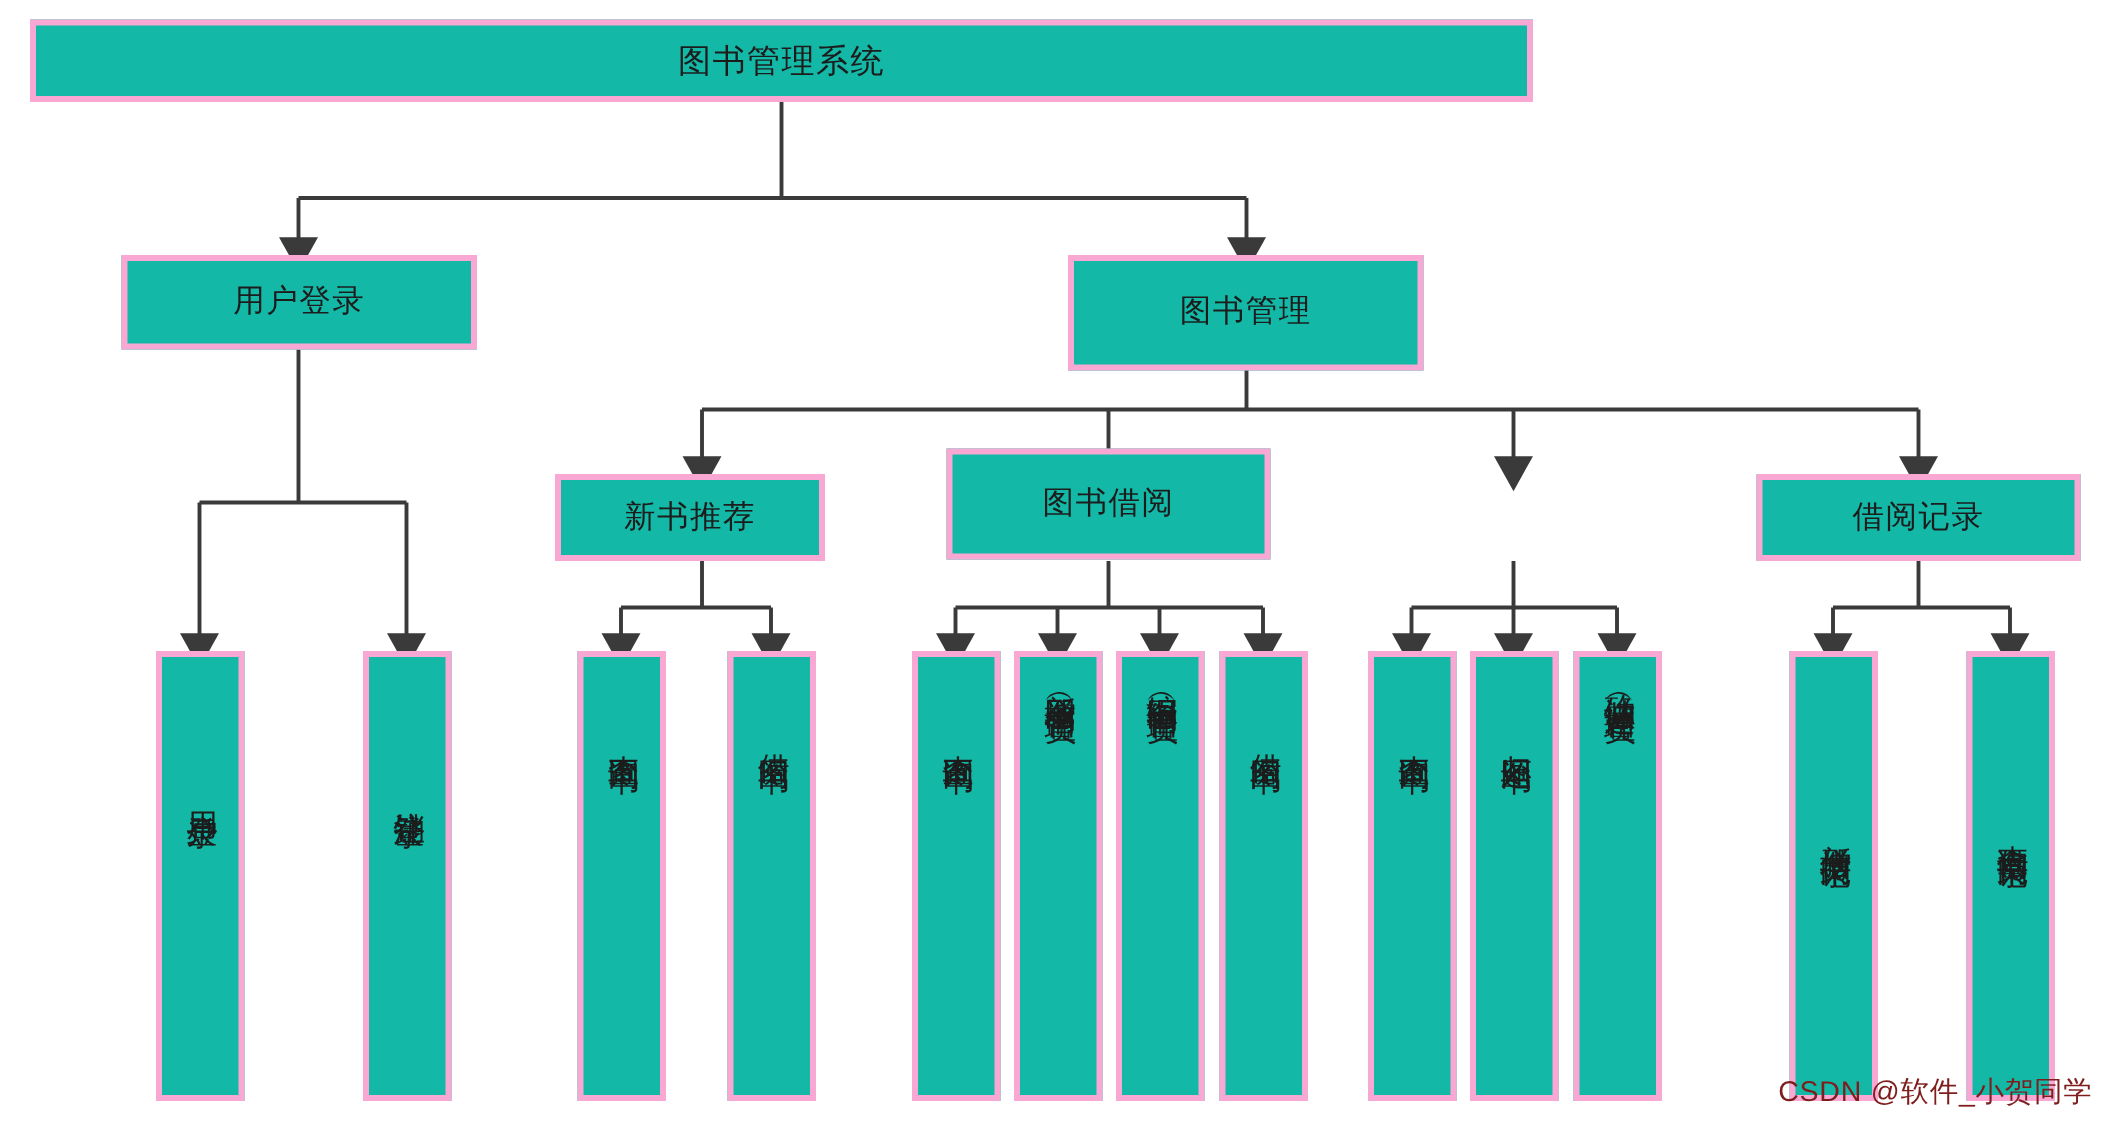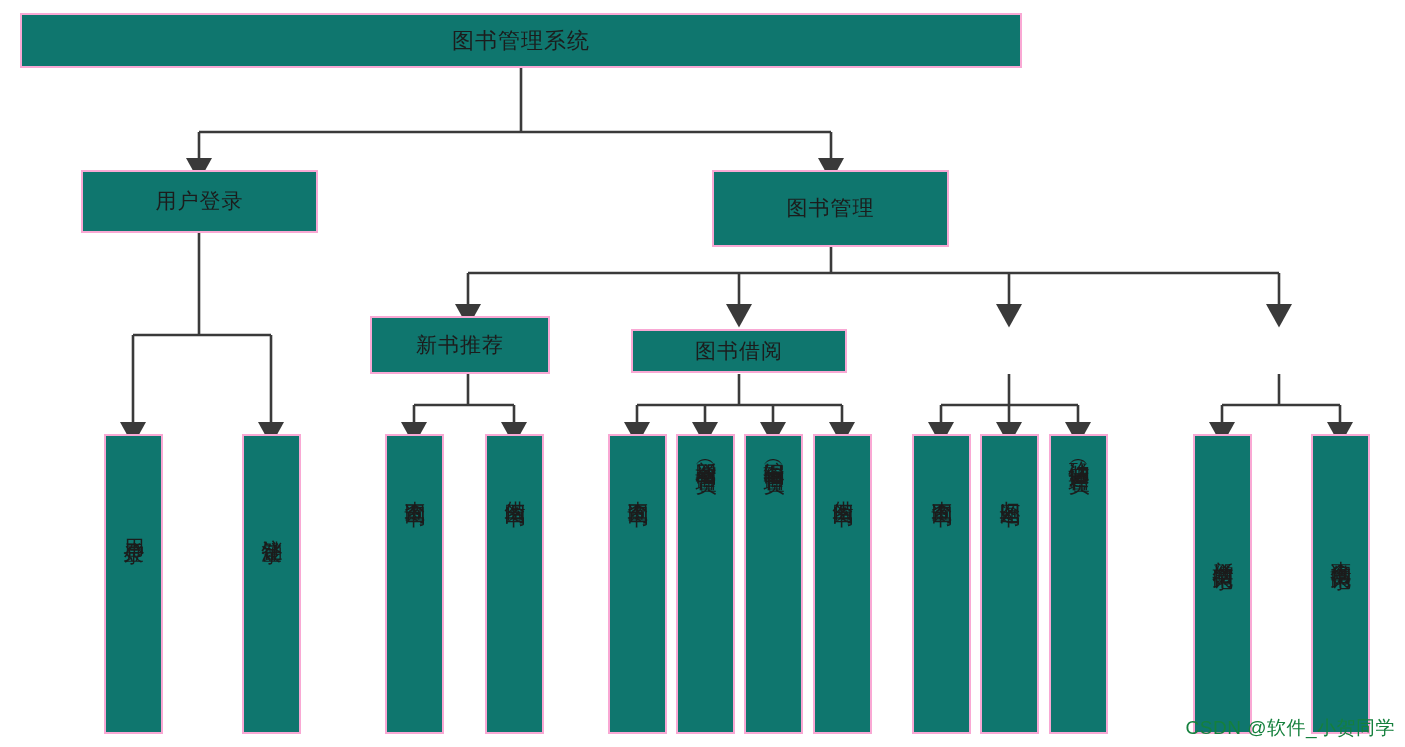--- a/index.html
+++ b/index.html
@@ -13,22 +13,22 @@
   }
   #canvas {
     position: relative;
     width: 1405px;
     height: 747px;
     background: #ffffff;
     overflow: hidden;
   }
   .node {
     position: absolute;
-    border: 2px solid #f9a8d4;
-    background: #0f766e;
+    border: 4px solid #f9a8d4;
+    background: #14b8a6;
     display: flex;
     align-items: center;
     justify-content: center;
     text-align: right;
   }
   .node .label {
     font-size: 21px;
     line-height: 1.15;
     color: #1c1c1c;
     letter-spacing: 1px;
@@ -57,21 +57,21 @@
     left: 0; top: 0;
     width: 1405px;
     height: 747px;
     pointer-events: none;
   }
   .watermark {
     position: absolute;
     right: 10px;
     bottom: 6px;
     font-size: 19px;
-    color: #15803d;
+    color: #7f1d1d;
     letter-spacing: 0.5px;
     white-space: nowrap;
   }
 </style>
 </head>
 <body>
 
 <div id="canvas">
 
   <svg class="edges" viewBox="0 0 1405 747">
@@ -131,22 +131,25 @@
   <div class="node" style="left:81px; top:170px; width:237px; height:63px;">
     <span class="label">用户登录</span>
   </div>
   <div class="node" style="left:712px; top:170px; width:237px; height:77px;">
     <span class="label">图书管理</span>
   </div>
 
   <div class="node" style="left:370px; top:316px; width:180px; height:58px;">
     <span class="label">新书推荐</span>
   </div>
-  <div class="node" style="left:631px; top:329px; width:216px; height:44px;">
+  <div class="node" style="left:631px; top:299px; width:216px; height:74px;">
     <span class="label">图书借阅</span>
+  </div>
+  <div class="node" style="left:1171px; top:316px; width:216px; height:58px;">
+    <span class="label">借阅记录</span>
   </div>
 
   <div class="node leaf mid" style="left:104px; top:434px; width:59px; height:300px;">
     <span class="label">用户登录</span>
   </div>
   <div class="node leaf mid" style="left:242px; top:434px; width:59px; height:300px;">
     <span class="label">注销登录</span>
   </div>
 
   <div class="node leaf mid3" style="left:385px; top:434px; width:59px; height:300px;">

